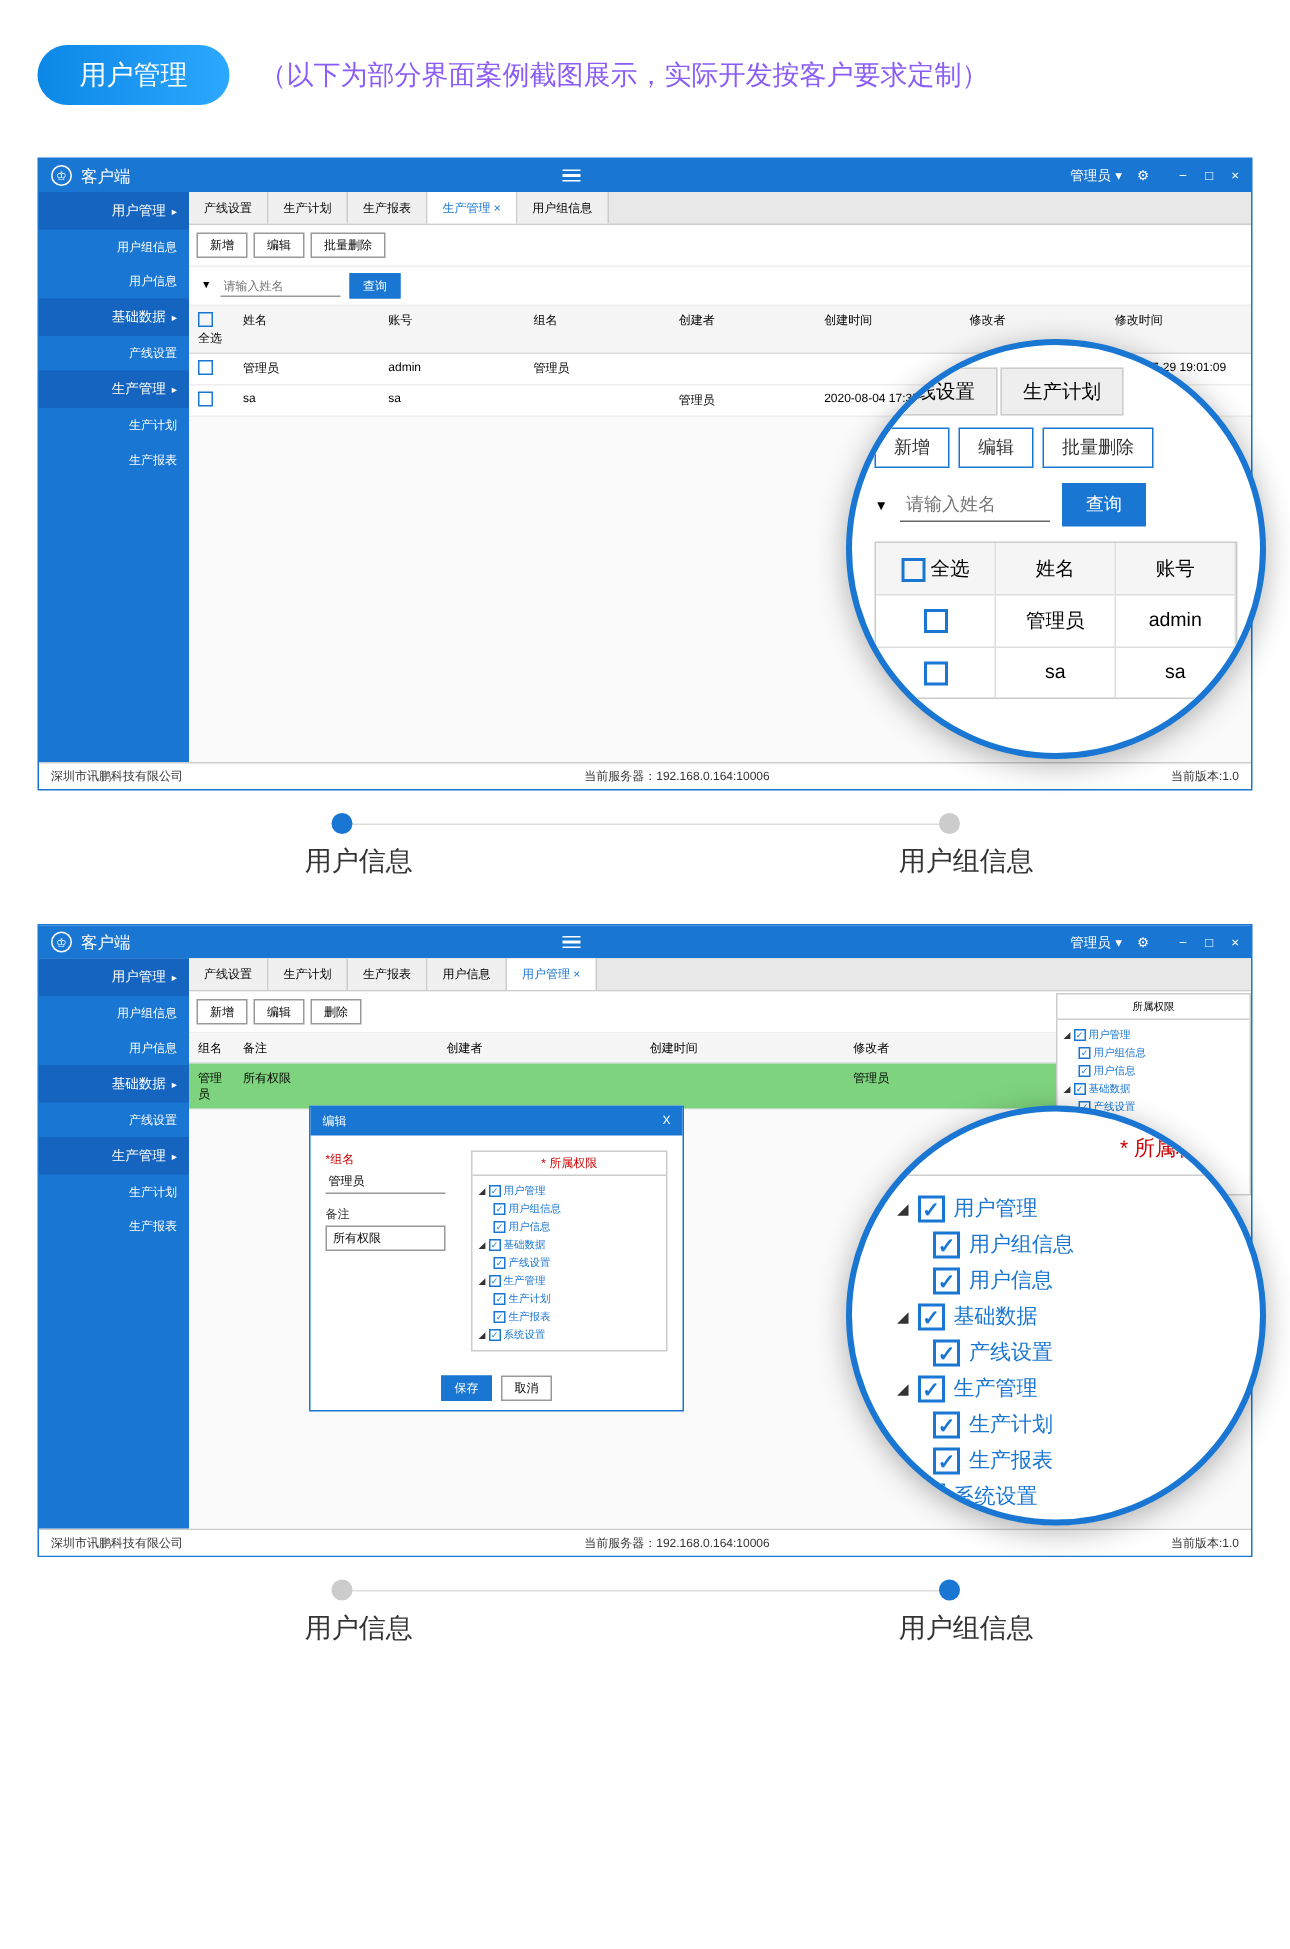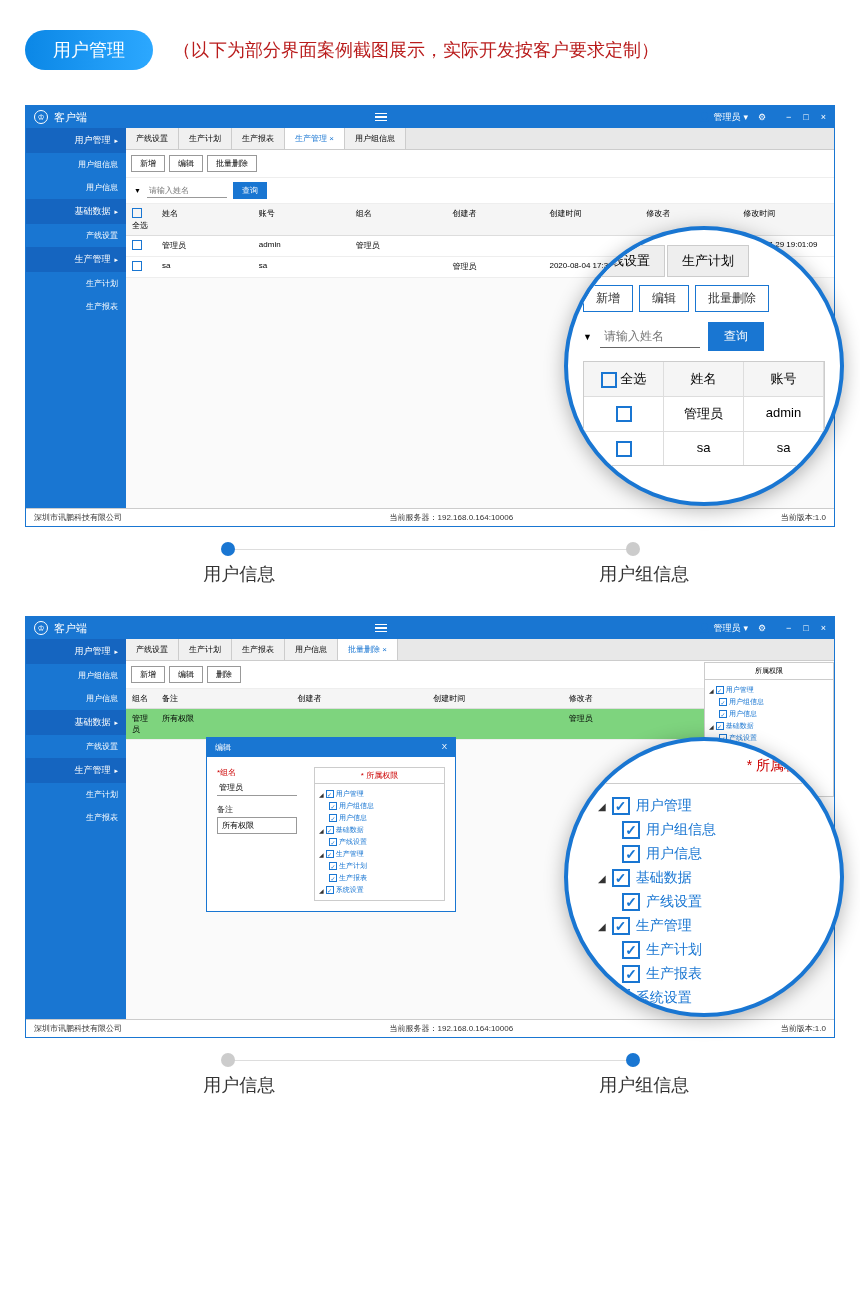--- a/index.html
+++ b/index.html
@@ -1,19 +1,19 @@
 <!DOCTYPE html>
 <html><head>
 <meta charset="utf-8">
 <style>
 *{margin:0;padding:0;box-sizing:border-box;font-family:"Microsoft YaHei",sans-serif}
 body{background:#fff;width:860px}
 .page-header{display:flex;align-items:center;padding:30px 25px 20px;gap:20px}
 .badge{background:linear-gradient(90deg,#0b87e6,#2ca8ff);color:#fff;padding:8px 28px;border-radius:20px;font-size:18px;font-weight:500}
-.subtitle{color:#b91c1c;font-size:18px}
+.subtitle{color:#8b5cf6;font-size:18px}
 .app-window{margin:15px 25px;border:1px solid #1976d2;font-size:9px;background:#fff;position:relative}
 .titlebar{background:#1976d2;color:#fff;display:flex;align-items:center;height:22px;padding:0 8px}
 .logo{width:14px;height:14px;border:1.5px solid #fff;border-radius:50%;margin-right:6px;display:flex;align-items:center;justify-content:center;font-size:8px}
 .app-title{flex:1;font-size:11px}
 .hamburger{display:flex;flex-direction:column;gap:2px;margin-left:8px}
 .hamburger span{width:12px;height:1.5px;background:#fff}
 .titlebar-right{display:flex;align-items:center;gap:10px}
 .user-section{display:flex;align-items:center;gap:3px;font-size:9px}
 .win-controls{display:flex;gap:12px;margin-left:10px}
 .app-body{display:flex;height:380px}
@@ -306,21 +306,21 @@
         <div class="side-item sub">
           <span>生产报表</span>
         </div>
       </div>
     <div class="main">
       <div class="tabs" id="tabs2">
           <span class="tab">产线设置</span>
           <span class="tab">生产计划</span>
           <span class="tab">生产报表</span>
           <span class="tab">用户信息</span>
-          <span class="tab active">批量删除 ×</span>
+          <span class="tab active">用户管理 ×</span>
         </div>
       <div class="toolbar">
         <span class="btn">新增</span>
         <span class="btn">编辑</span>
         <span class="btn">删除</span>
       </div>
       <div class="table">
         <div class="thead" id="thead2">
             <div class="th">组名</div>
             <div class="th">备注</div>
@@ -449,20 +449,24 @@
               <span class="dchk">✓</span>
               <span>生产报表</span>
             </div>
             <div class="dialog-tree-item">
               <span style="color:#333;font-size:6px">◢</span>
               <span class="dchk">✓</span>
               <span>系统设置</span>
             </div>
           </div>
       </div>
+    </div>
+    <div class="dialog-footer">
+      <span class="btn primary">保存</span>
+      <span class="btn">取消</span>
     </div>
   </div>
 
   <div class="magnifier mag2">
     <div class="mag-inner" style="padding:8px 20px">
       <div class="perm-title">* 所属权限</div>
       <div class="perm-tree" id="permtree">
           <div class="perm-item">
             <span class="tri">◢</span>
             <span class="perm-chk">✓</span>

